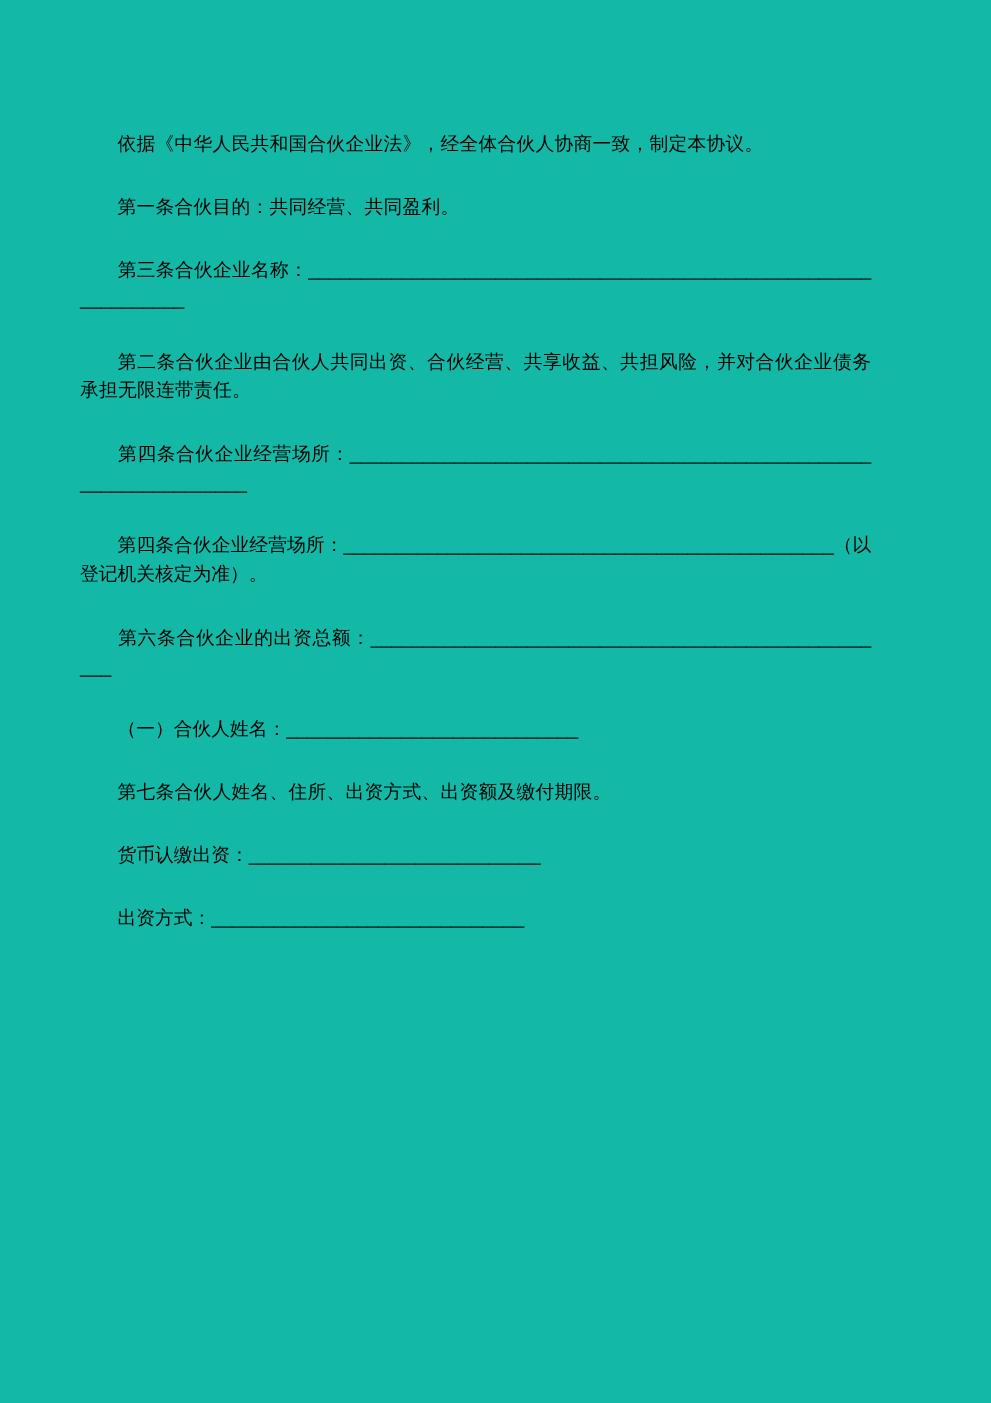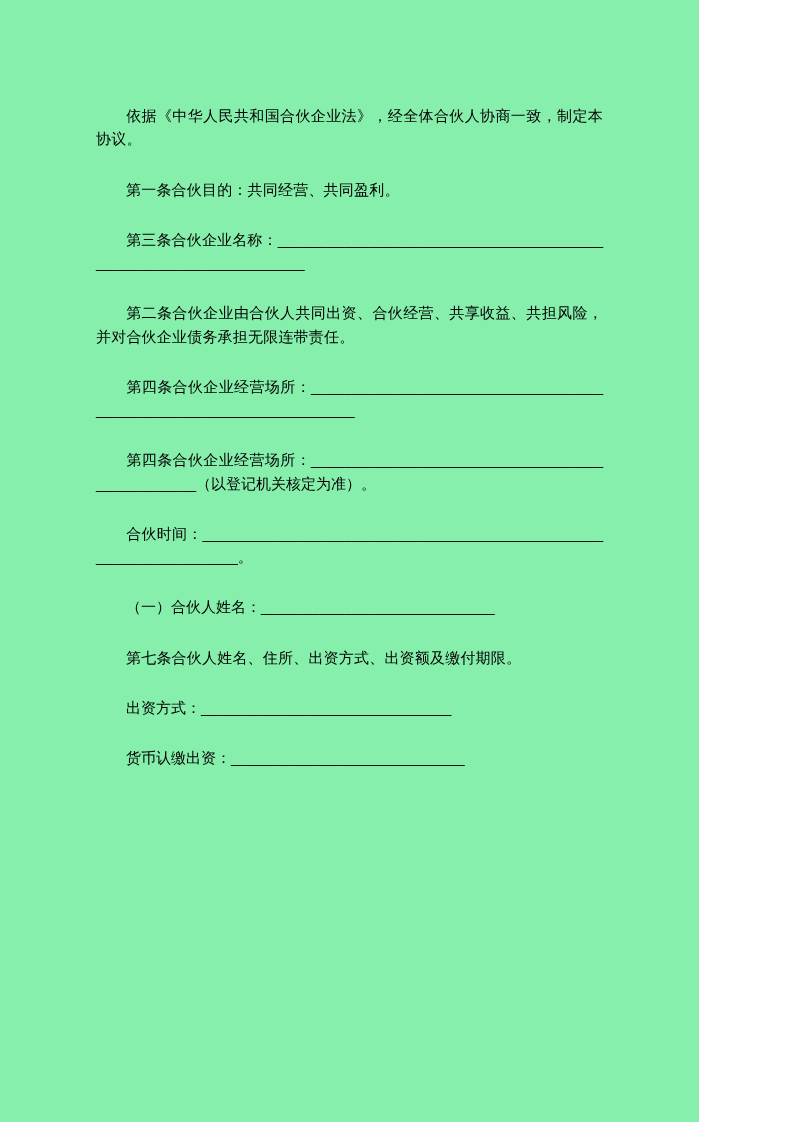--- a/index.html
+++ b/index.html
@@ -9,25 +9,25 @@
   }
   body {
     width: 793px;
     height: 1122px;
     font-family: "Liberation Sans", sans-serif;
     color: #000000;
     -webkit-font-smoothing: antialiased;
   }
   .page {
     position: relative;
-    width: 699px;
+    width: 793px;
     height: 1122px;
-    background: #86efac;
+    background: #14b8a6;
     box-sizing: border-box;
-    padding: 104px 96px 80px 96px;
+    padding: 104px 96px 80px 64px;
   }
   .doc-body {
     font-size: 15px;
     line-height: 1.55;
     letter-spacing: 0.2px;
   }
   .para {
     margin: 0 0 27px 0;
     text-align: justify;
     text-justify: inter-ideograph;
@@ -55,27 +55,27 @@
     <p class="para"><span class="indent"></span><span>第一条合伙目的：共同经营、共同盈利。</span></p>
 
     <p class="para"><span class="indent"></span><span class="fill">第三条合伙企业名称：________________________________________________________________</span></p>
 
     <p class="para"><span class="indent"></span><span>第二条合伙企业由合伙人共同出资、合伙经营、共享收益、共担风险，并对合伙企业债务承担无限连带责任。</span></p>
 
     <p class="para"><span class="indent"></span><span class="fill">第四条合伙企业经营场所：__________________________________________________________________</span></p>
 
     <p class="para"><span class="indent"></span><span class="fill">第四条合伙企业经营场所：_______________________________________________（以登记机关核定为准）。</span></p>
 
+    <p class="para"><span class="indent"></span><span class="fill">第六条合伙企业的出资总额：___________________________________________________</span></p>
 
-    <p class="para"><span class="indent"></span><span class="fill">合伙时间：_________________________________________________________________。</span></p>
 
     <p class="para"><span class="indent"></span><span class="fill">（一）合伙人姓名：____________________________</span></p>
 
     <p class="para"><span class="indent"></span><span>第七条合伙人姓名、住所、出资方式、出资额及缴付期限。</span></p>
 
 
 
+    <p class="para"><span class="indent"></span><span class="fill">货币认缴出资：____________________________</span></p>
+
     <p class="para"><span class="indent"></span><span class="fill">出资方式：______________________________</span></p>
-
-    <p class="para"><span class="indent"></span><span class="fill">货币认缴出资：____________________________</span></p>
 
   </div>
 </div>
 
 </body></html>

